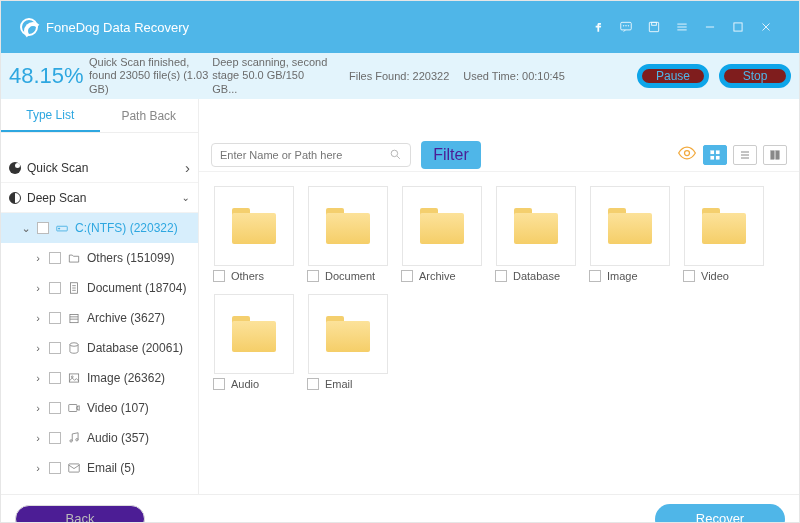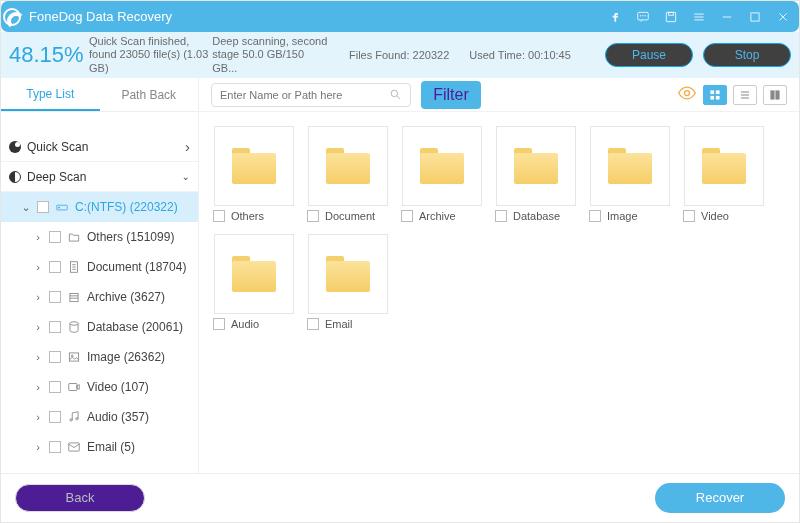--- a/index.html
+++ b/index.html
@@ -1,50 +1,50 @@
 <!DOCTYPE html>
 <html><head>
 <meta charset="utf-8">
 <style>
   * { box-sizing: border-box; margin: 0; padding: 0; font-family: "Segoe UI", Arial, sans-serif; }
   body { width: 800px; height: 523px; background: #fff; overflow: hidden; border:1px solid #e6e6e6; }
-  .titlebar { height: 31px; background: #4fb6e8; display: flex; align-items: center; padding: 0 2px; color: #fff; border-radius: 7px; }
+  .titlebar { height: 52px; background: #4fb6e8; display: flex; align-items: center; padding: 0 19px; color: #fff; }
   .titlebar .logo { width:18px; height:18px; border-radius:50%; border:2px solid #fff; display:flex; align-items:center; justify-content:center; margin-right:8px; position:relative;}
   .titlebar .logo::after{content:"";position:absolute;left:2px;top:2px;border:4px solid transparent;border-top-color:#fff;border-left-color:#fff;border-radius:50%;width:10px;height:10px;}
   .titlebar .title { font-size: 13px; }
   .titlebar .spacer { flex:1; }
   .tb-btn { width:28px; height:34px; display:flex; align-items:center; justify-content:center; font-size:14px; cursor:pointer; opacity:.95;}
   .tb-btn svg{width:14px;height:14px;stroke:#fff;fill:none;stroke-width:1.5;}
   .progressbar { height:46px; background:#e3f4fc; display:flex; align-items:center; padding:0 8px; gap:20px; color:#4a4a4a; font-size:11px;}
   .progressbar .pct{ color:#2ea7e0; font-size:22px; font-weight:300; width:60px; text-align:center;}
   .progressbar .msgs{ display:flex; gap:3px; line-height:1.2; color:#6b6b6b; width:240px;}
-  .progressbar .info{ display:flex; gap:20px; color:#6b6b6b;justify-content:space-between;}
+  .progressbar .info{ display:flex; gap:14px; color:#6b6b6b;justify-content:space-between;}
   .progressbar .actions{margin-left:auto; display:flex; gap:10px;}
-  .pill-btn{ border:1px solid #0ea5e9; color:#4fb6e8; background:#404040; border-radius:14px; height:24px; width:88px; font-size:12px; cursor:pointer;}
+  .pill-btn{ border:5px solid #0ea5e9; color:#4fb6e8; background:#7f1d1d; border-radius:14px; height:24px; width:72px; font-size:12px; cursor:pointer;}
   .content{ display:flex; height:calc(523px - 34px - 46px - 48px); }
   .sidebar{ width:198px; border-right:1px solid #eee; display:flex; flex-direction:column;gap:20px;}
   .tabs{ display:flex; height:34px; border-bottom:1px solid #eee;}
   .tab{ flex:1; display:flex; align-items:center; justify-content:center; font-size:12px; color:#888; cursor:pointer;}
   .tab.active{ color:#2ea7e0; border-bottom:2px solid #2ea7e0;}
   .tree{ flex:1; overflow:auto; font-size:12px; color:#444;}
   .tree-row{ display:flex; align-items:center; height:30px; padding:0 8px; gap:6px; cursor:pointer;}
   .tree-row.top{ font-weight:500; color:#333; border-bottom:1px solid #f2f2f2;}
   .tree-row.selected{ background:#d7eefc; color:#2ea7e0;}
   .tree-row .arrow{ width:10px; text-align:center; font-size:11px; color:#666;}
   .tree-row .cbox{ width:12px; height:12px; border:1px solid #bbb; background:#fff;}
   .tree-row .ico{ width:14px; height:14px; display:flex; align-items:center; justify-content:center;}
   .tree-row .ico svg{width:14px;height:14px;stroke:#777;fill:none;stroke-width:1.3;}
   .tree-row.selected .ico svg{stroke:#2ea7e0;}
   .tree-row.sub{ padding-left:20px;}
   .tree-row.sub2{ padding-left:32px;}
   .dot{width:12px;height:12px;border-radius:50%;background:#333;display:inline-block;position:relative;}
   .dot::after{content:"";position:absolute;right:1px;top:1px;width:5px;height:5px;border-radius:50%;background:#fff;}
   .dot.half::after{display:none;}
   .dot.half{background:linear-gradient(90deg,#333 50%,#fff 50%);border:1px solid #333;}
-  .main{ flex:1; display:flex; flex-direction:column;}
+  .main{ flex:1; display:flex; flex-direction:column;margin-top:39px;}
   .toolbar{ height:34px; display:flex; align-items:center; padding:0 12px; gap:10px; border-bottom:1px solid #f1f1f1;}
   .searchbox{ display:flex; align-items:center; border:1px solid #ddd; border-radius:4px; height:24px; padding:0 8px; gap:6px; width:200px;}
   .searchbox input{ border:none; outline:none; flex:1; font-size:11px; color:#555; background:transparent;}
   .searchbox svg{width:13px;height:13px;stroke:#aaa;fill:none;stroke-width:1.6;}
   .filter-btn{ background:#4fb6e8; color:#4c1d95; border:none; border-radius:4px; height:28px; width:60px; font-size:16px; cursor:pointer;}
   .tool-right{ margin-left:auto; display:flex; align-items:center; gap:6px;}
   .view-btn{ width:24px; height:20px; border:1px solid #ccc; display:flex; align-items:center; justify-content:center; border-radius:2px; cursor:pointer;}
   .view-btn.active{ background:#4fb6e8; border-color:#4fb6e8;}
   .view-btn svg{width:12px;height:12px;stroke:#888;fill:#888;stroke-width:.3;}
   .view-btn.active svg{stroke:#fff;fill:#fff;}

